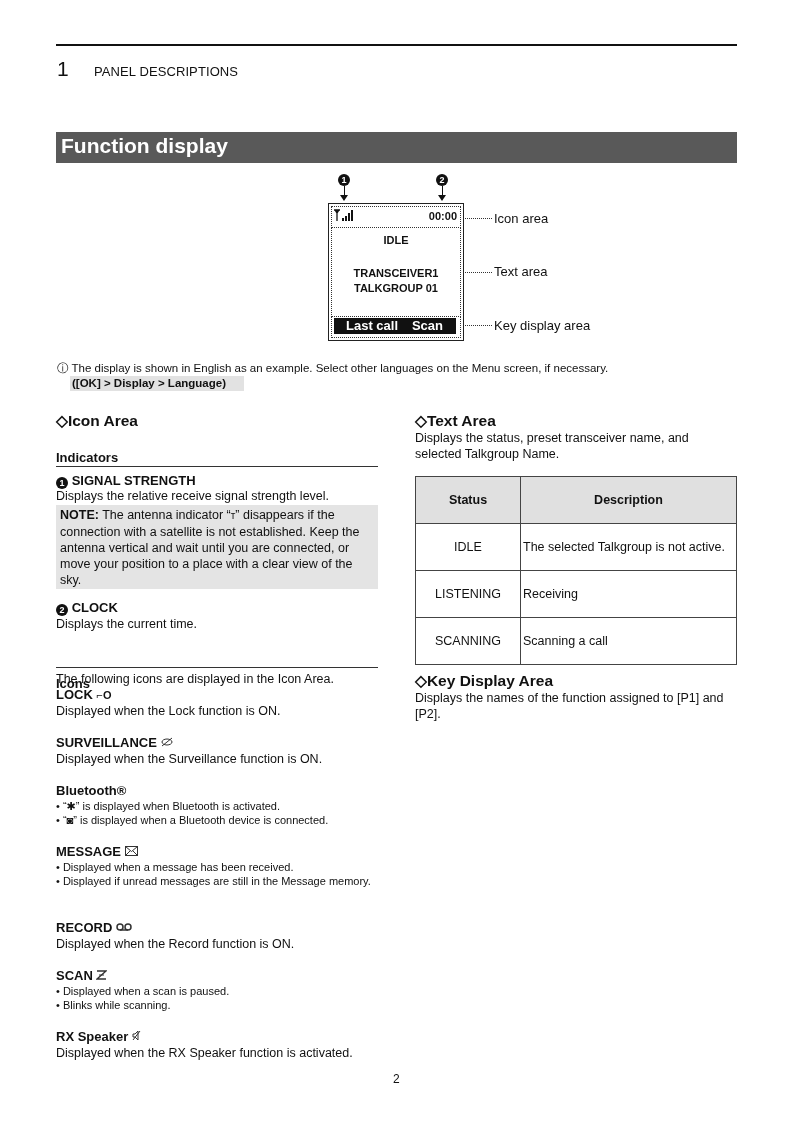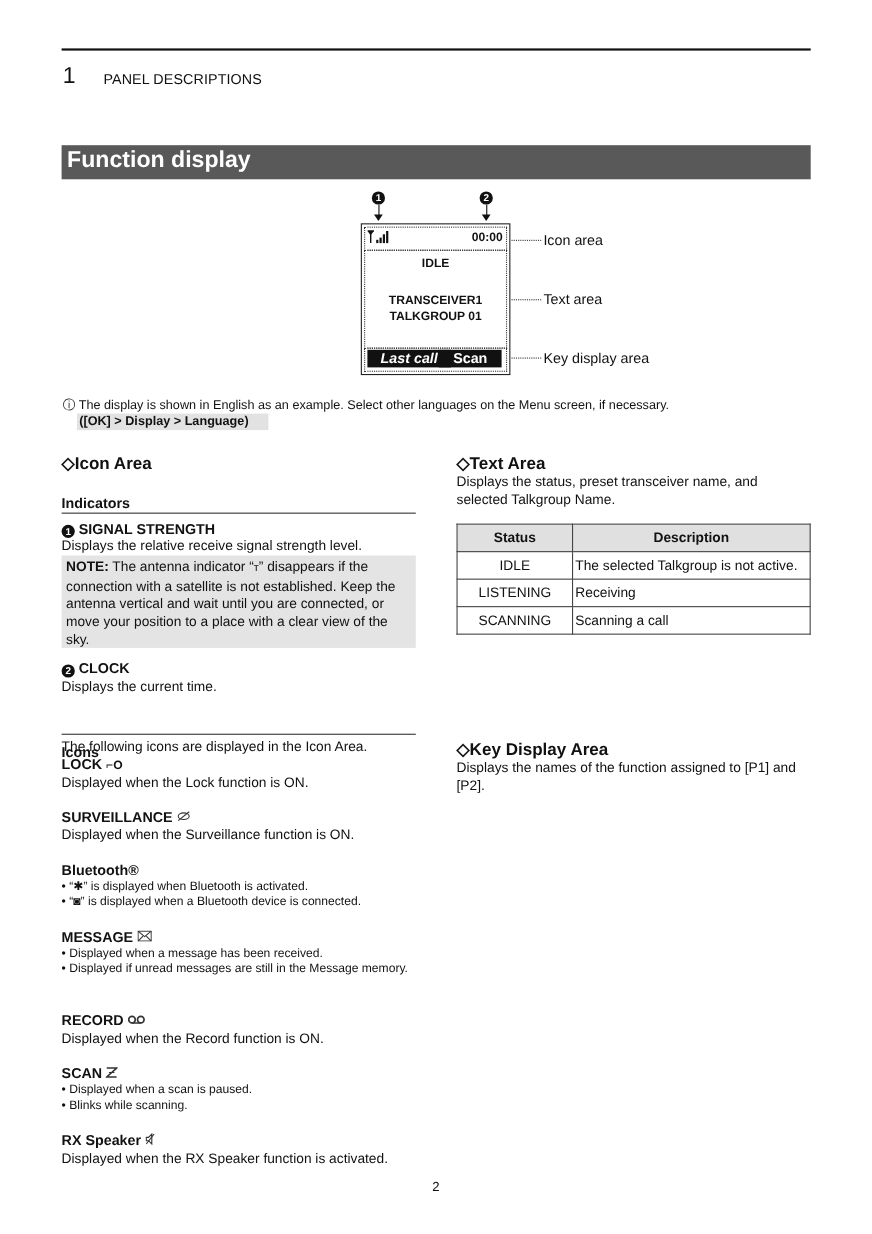--- a/index.html
+++ b/index.html
@@ -28,21 +28,21 @@
 
   .h2 { font-size: 15.5px; font-weight: bold; }
   .h3 { font-size: 13px; font-weight: bold; }
   .body { font-size: 12.5px; line-height: 16px; }
   .small { font-size: 11px; line-height: 14px; }
   .rule { height: 1px; background: #333; }
   .notebox { left: 56px; top: 505px; width: 322px; height: 84px; background: #e4e4e4; }
   .notebox p { margin: 0; padding: 2px 4px; font-size: 12.5px; line-height: 16px; }
 
   table.status { position: absolute; left: 415px; top: 476px; width: 322px; border-collapse: collapse; font-size: 12.5px; }
-  table.status th, table.status td { border: 1px solid #444; padding: 4px 2px; line-height: 16px; vertical-align: top; }
+  table.status th, table.status td { border: 1px solid #444; padding: 15px 2px; line-height: 16px; vertical-align: top; }
   table.status th { background: #e0e0e0; font-weight: bold; height: 16px; }
   table.status td.st { text-align: center; width: 100px; }
   .page-num { left: 393px; top: 1072px; font-size: 12px; }
 </style>
 </head>
 <body>
 
 <div class="abs top-rule"></div>
 <div class="abs chap-num">1</div>
 <div class="abs chap-title">PANEL DESCRIPTIONS</div>
@@ -71,21 +71,21 @@
       <rect x="11" y="7" width="2" height="5" fill="#111"></rect>
       <rect x="14" y="4" width="2" height="8" fill="#111"></rect>
       <rect x="17" y="1" width="2" height="11" fill="#111"></rect>
     </svg>
     <div style="position:absolute; right:6px; top:6px; font-size:11px; font-weight:bold;">00:00</div>
 
     <div class="lcd-txt" style="top:30px;">IDLE</div>
     <div class="lcd-txt" style="top:47px;margin-top:16px;">TRANSCEIVER1</div>
     <div class="lcd-txt" style="top:78px;">TALKGROUP 01</div>
 
-    <div class="key" style="left:5px; top:114px; width:76px;font-style:italic;">Last call</div>
+    <div class="key" style="left:5px; top:114px; width:76px;">Last call</div>
     <div class="key" style="left:70px; top:114px; width:57px;">Scan</div>
   </div>
 
   <div class="abs leader" style="left:465px; top:218px; width:27px;"></div>
   <div class="abs leader-label" style="left:494px; top:211px;">Icon area</div>
 
   <div class="abs leader" style="left:465px; top:272px; width:27px;"></div>
   <div class="abs leader-label" style="left:494px; top:264px;">Text area</div>
 
   <div class="abs leader" style="left:465px; top:325px; width:27px;"></div>

